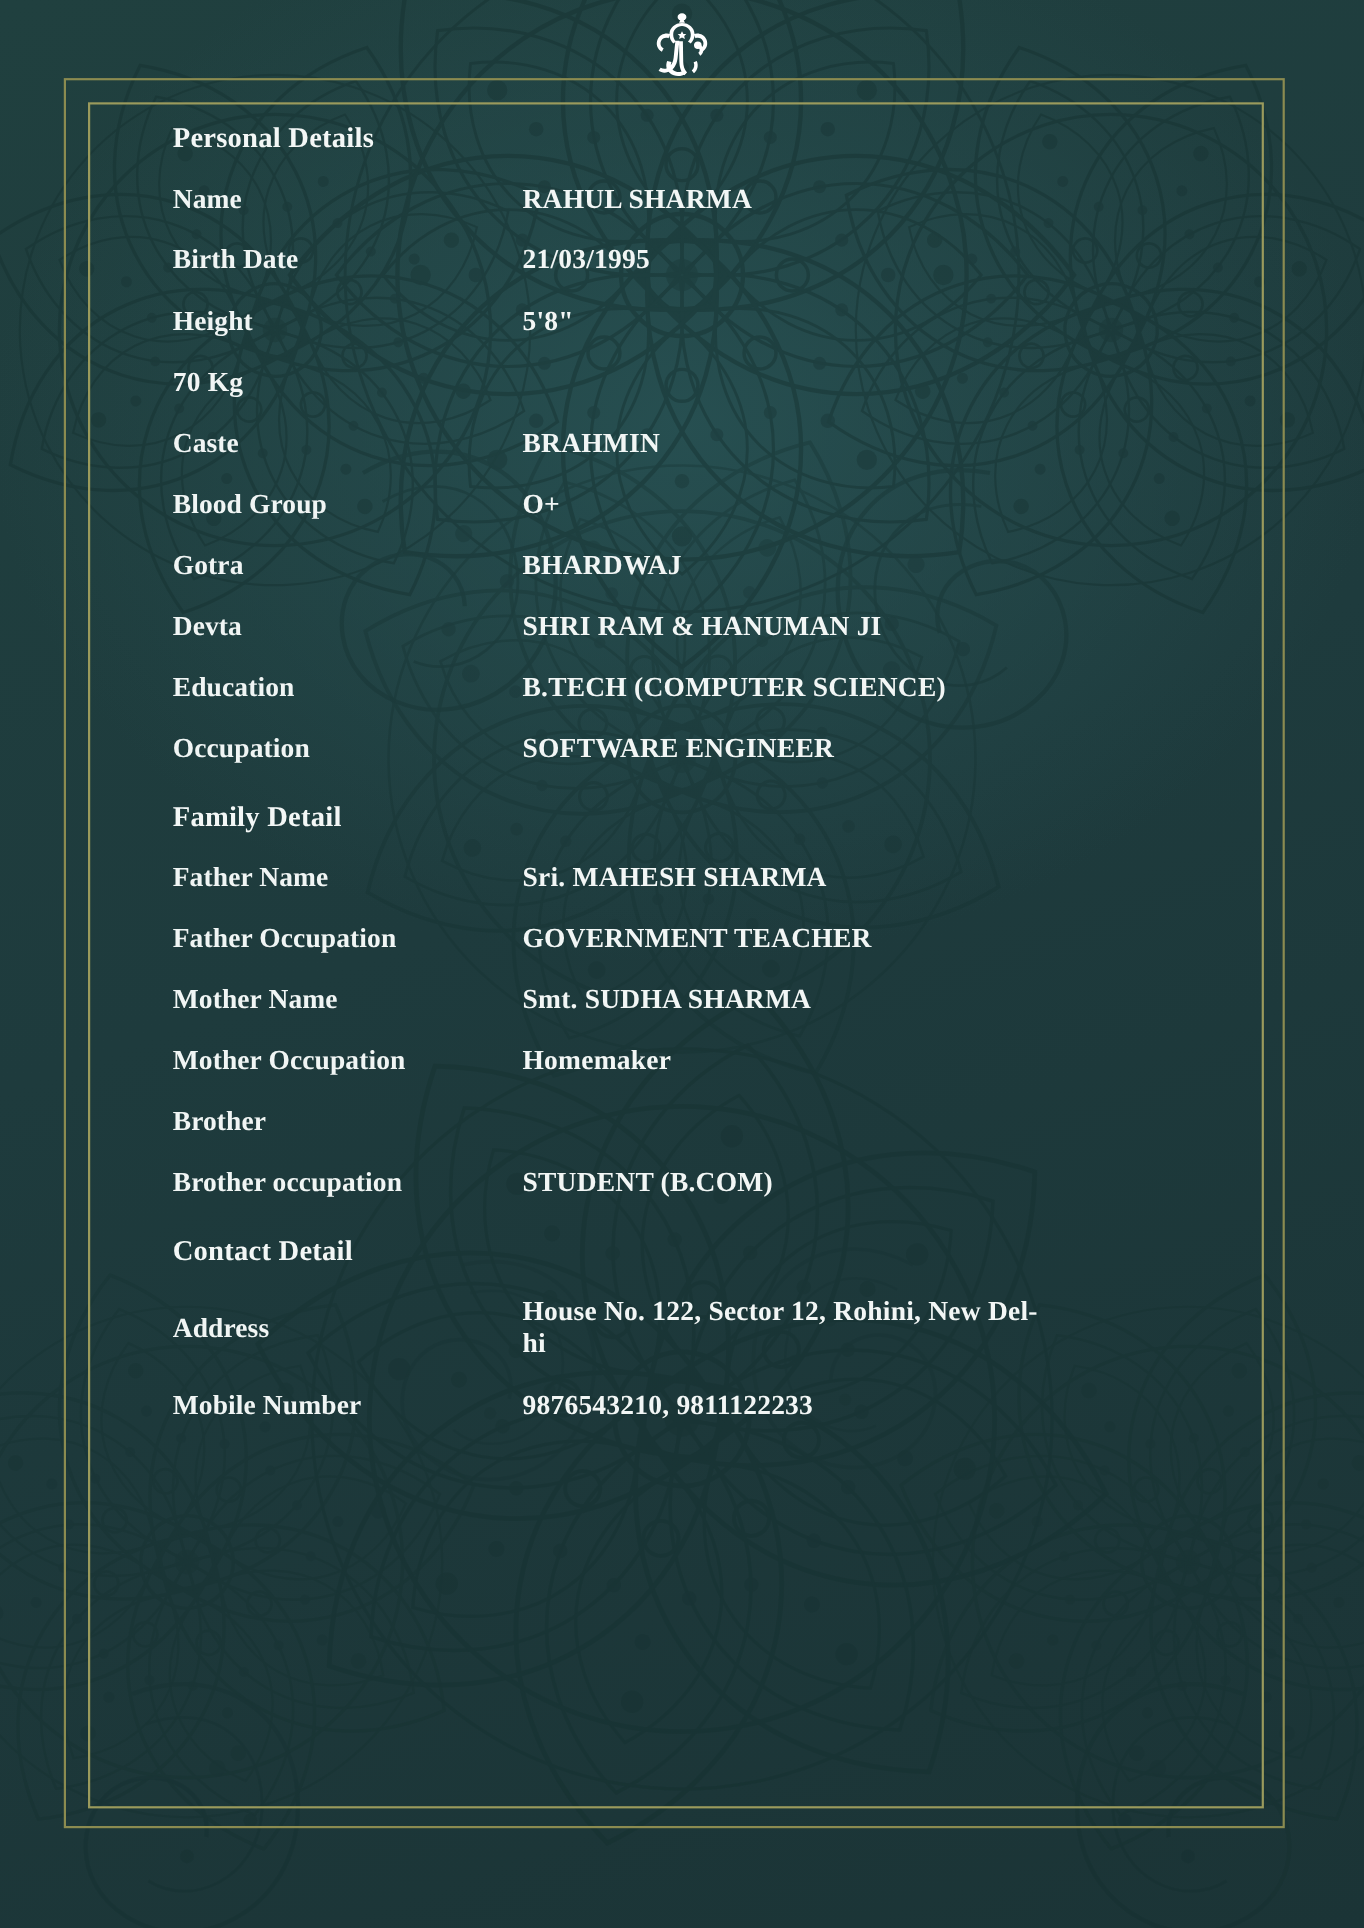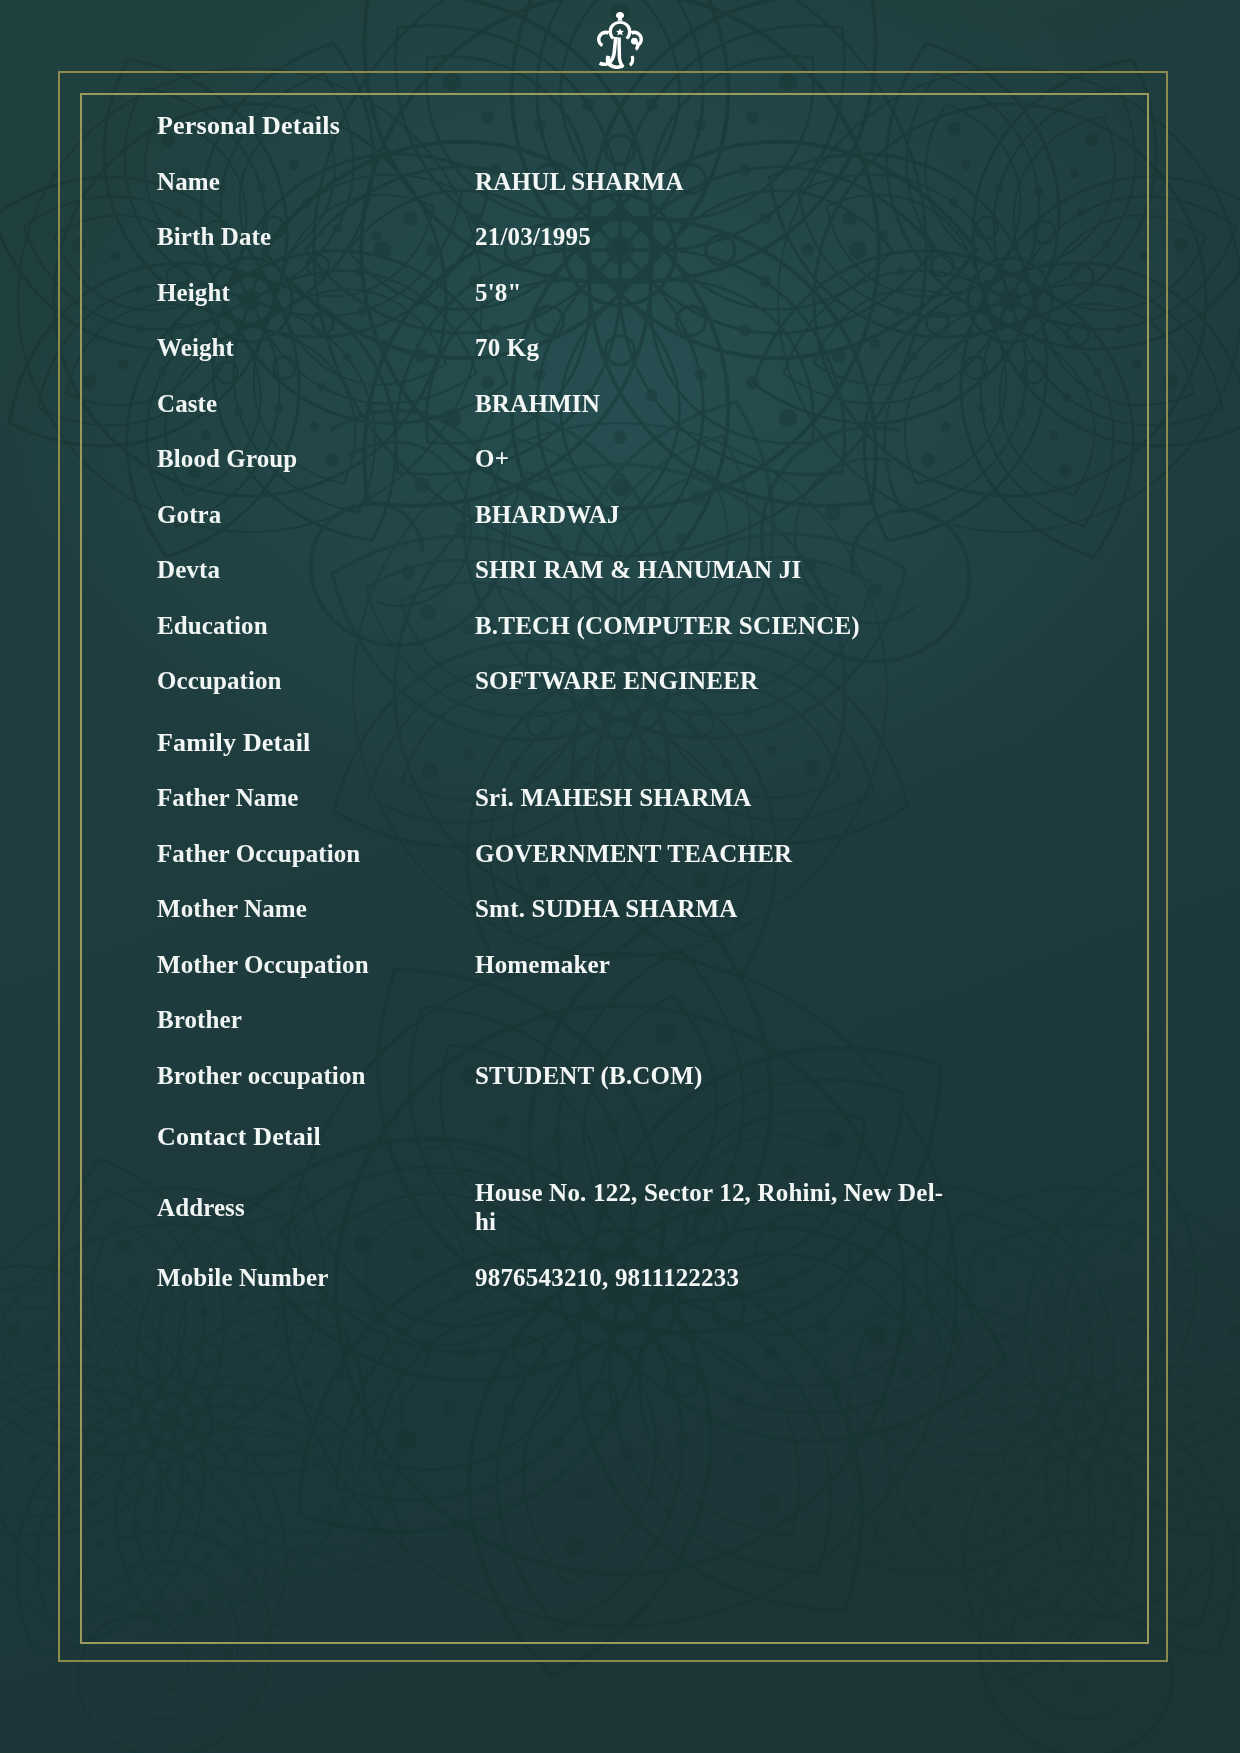--- a/index.html
+++ b/index.html
@@ -222,21 +222,20 @@
       </div>
       <div class="row">
         <div class="row-label">Birth Date</div>
         <div class="row-value">21/03/1995</div>
       </div>
       <div class="row">
         <div class="row-label">Height</div>
         <div class="row-value">5'8"</div>
       </div>
       <div class="row">
-        <div class="row-label">Weight</div>
         <div class="row-value">70 Kg</div>
       </div>
       <div class="row">
         <div class="row-label">Caste</div>
         <div class="row-value">BRAHMIN</div>
       </div>
       <div class="row">
         <div class="row-label">Blood Group</div>
         <div class="row-value">O+</div>
       </div>

